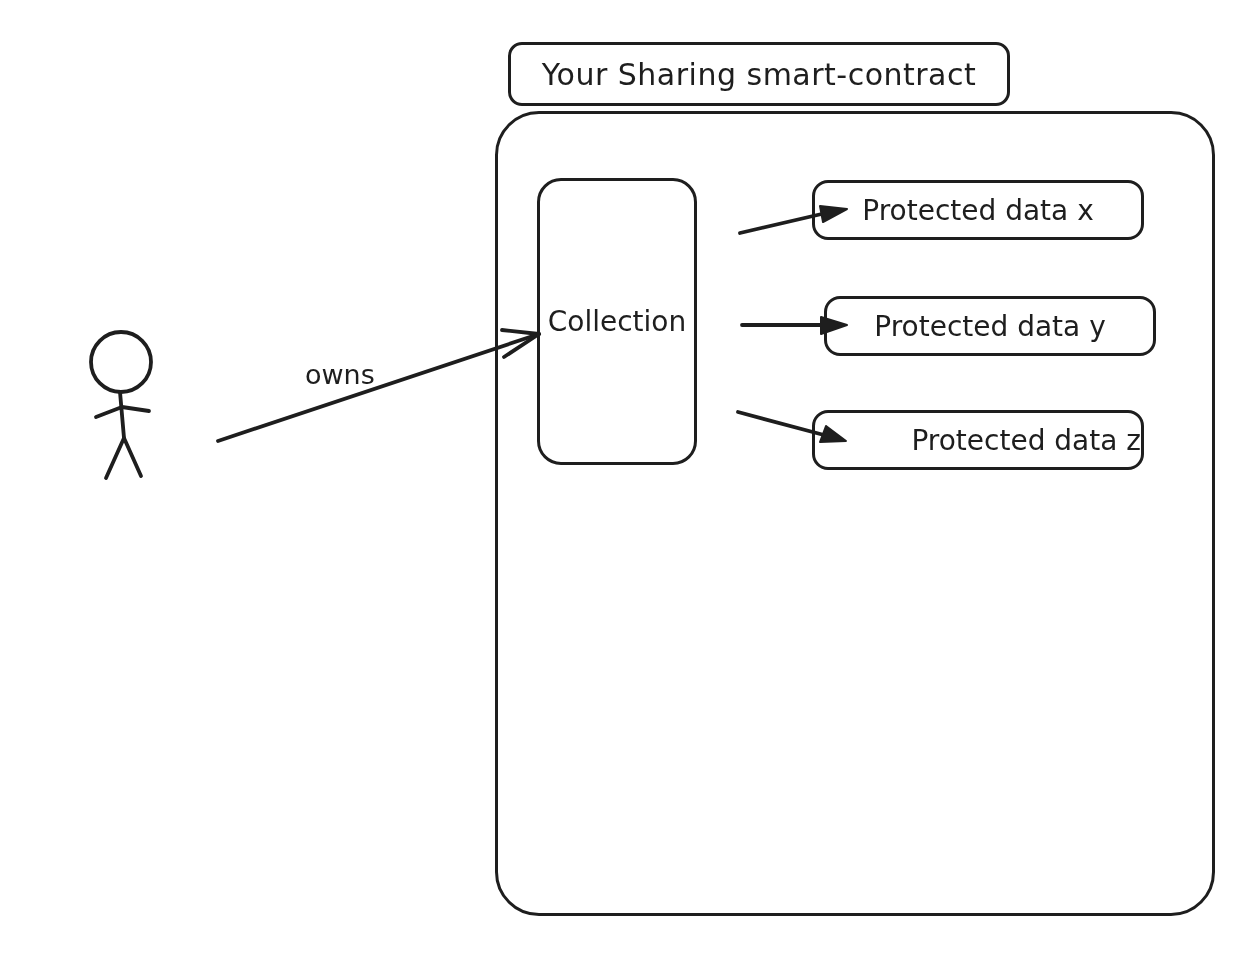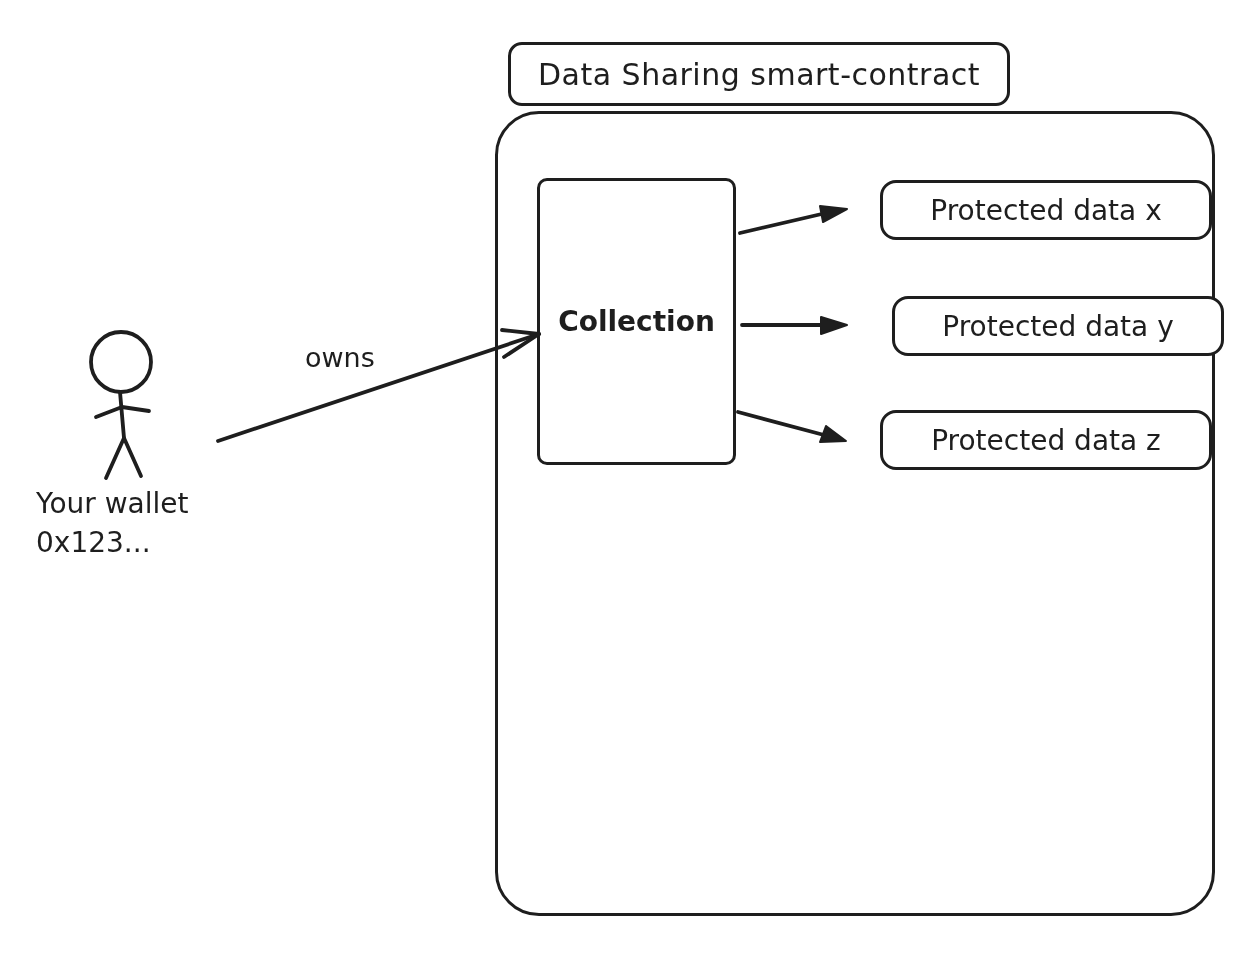--- a/index.html
+++ b/index.html
@@ -36,43 +36,43 @@
   }
   .outer-box {
     left: 495px; top: 111px;
     width: 720px; height: 805px;
     border-radius: 44px;
     background: transparent;
     z-index: 1;
   }
   .collection-box {
     left: 537px; top: 178px;
-    width: 199px; height: 287px;
-    border-radius: 10px;
+    width: 160px; height: 287px;
+    border-radius: 24px;
     font-size: 28px;
     line-height: 40px;
     z-index: 2;
-    font-weight: bold;
   }
   .pd-box {
-    left: 880px;
+    left: 812px;
     width: 332px; height: 60px;
     border-radius: 16px;
     font-size: 28px;
     z-index: 2;
   }
   .pd-x { top: 180px; }
   .pd-y { top: 296px; margin-left: 12px; }
-  .pd-z { top: 410px; }
+  .pd-z { top: 410px; justify-content: flex-end; }
   .label {
     position: absolute;
     font-size: 28px;
     line-height: 39px;
     white-space: nowrap;
     z-index: 2;
+    margin-top: 17px;
   }
   .actor-label {
     left: 36px; top: 484px;
   }
   .owns-label {
     left: 305px; top: 338px;
     font-size: 27px;
   }
   .layer {
     position: absolute;
@@ -83,43 +83,39 @@
   }
 </style>
 </head>
 <body>
 
 <div class="canvas">
 
   <div class="box outer-box"></div>
 
   <div class="box title-box">
-    <span>Data Sharing smart-contract</span>
+    <span>Your Sharing smart-contract</span>
   </div>
 
   <div class="box collection-box">
     <div>
       <div>Collection</div>
     </div>
   </div>
 
   <div class="box pd-box pd-x">
     <span>Protected data x</span>
   </div>
   <div class="box pd-box pd-y">
     <span>Protected data y</span>
   </div>
   <div class="box pd-box pd-z">
     <span>Protected data z</span>
   </div>
 
-  <div class="label actor-label">
-    <div>Your wallet</div>
-    <div>0x123...</div>
-  </div>
 
   <div class="label owns-label">owns</div>
 
   <svg class="layer" viewBox="0 0 1258 958" fill="none" stroke="#1e1e1e" stroke-width="3.8" stroke-linecap="round" stroke-linejoin="round">
 
     <g>
       <circle cx="121" cy="362" r="30"></circle>
       <line x1="120" y1="392" x2="124" y2="438"></line>
       <path d="M96 417 L122 407 L149 411"></path>
       <path d="M106 478 L124 438 L141 476"></path>

